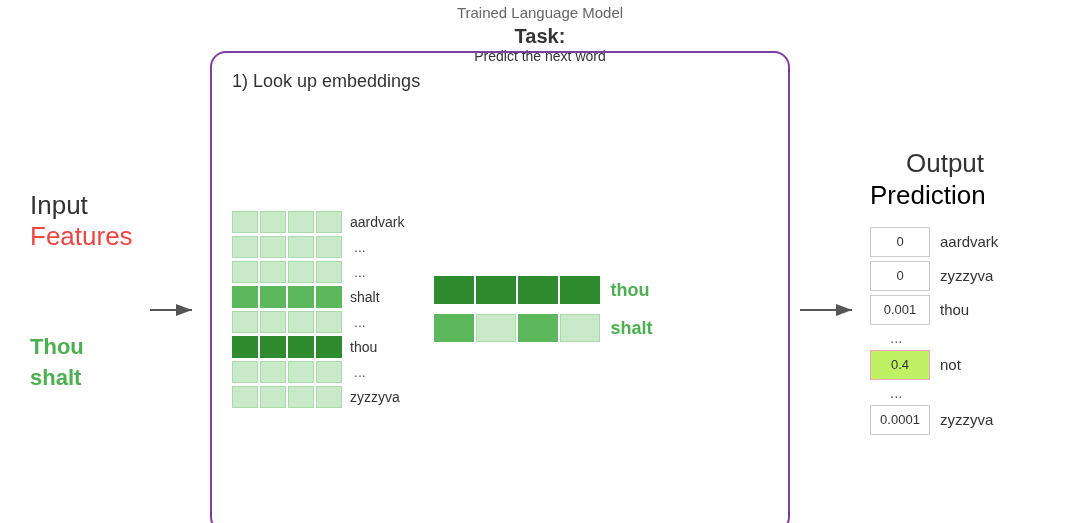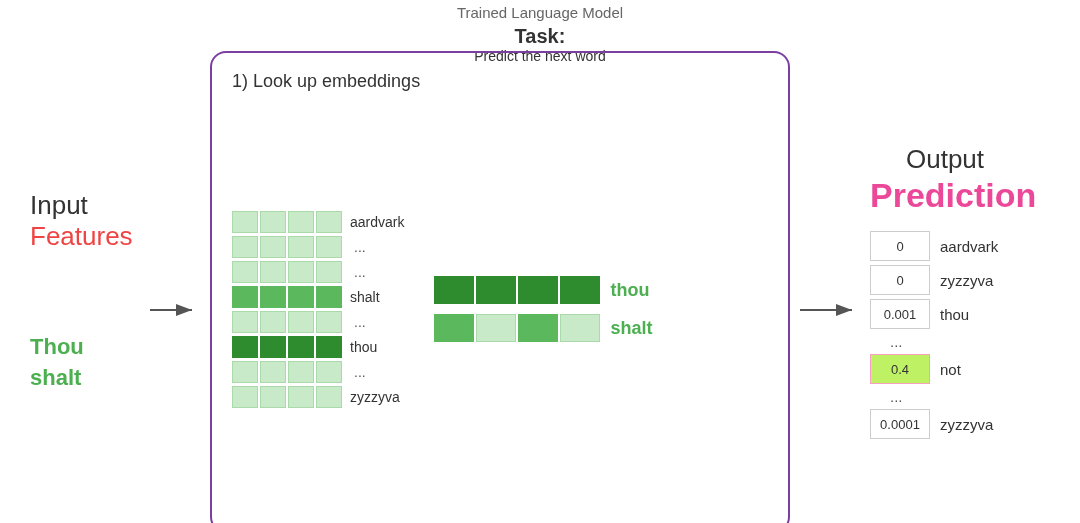--- a/index.html
+++ b/index.html
@@ -365,21 +365,21 @@
           </marker>
         </defs>
         <line x1="0" y1="10" x2="52" y2="10" stroke="#555" stroke-width="2" marker-end="url(#arrowhead2)"></line>
       </svg>
     </div>
 
     <div class="right-section">
 
       <div style="margin-bottom:16px;">
         <div style="font-size:26px;color:#333;font-weight:normal;line-height:1.2;margin-left:36px;">Output</div>
-        <div style="font-size:34px;color:#ec4899;font-weight:bold;line-height:1.2;">Prediction</div>
+        <div style="font-size:26px;color:#000000;font-weight:normal;line-height:1.2;">Prediction</div>
       </div>
 
       <div class="output-table">
 
         <div class="output-row">
           <div class="output-value">0</div>
           <span class="output-word">aardvark</span>
         </div>
 
         <div class="output-row">

